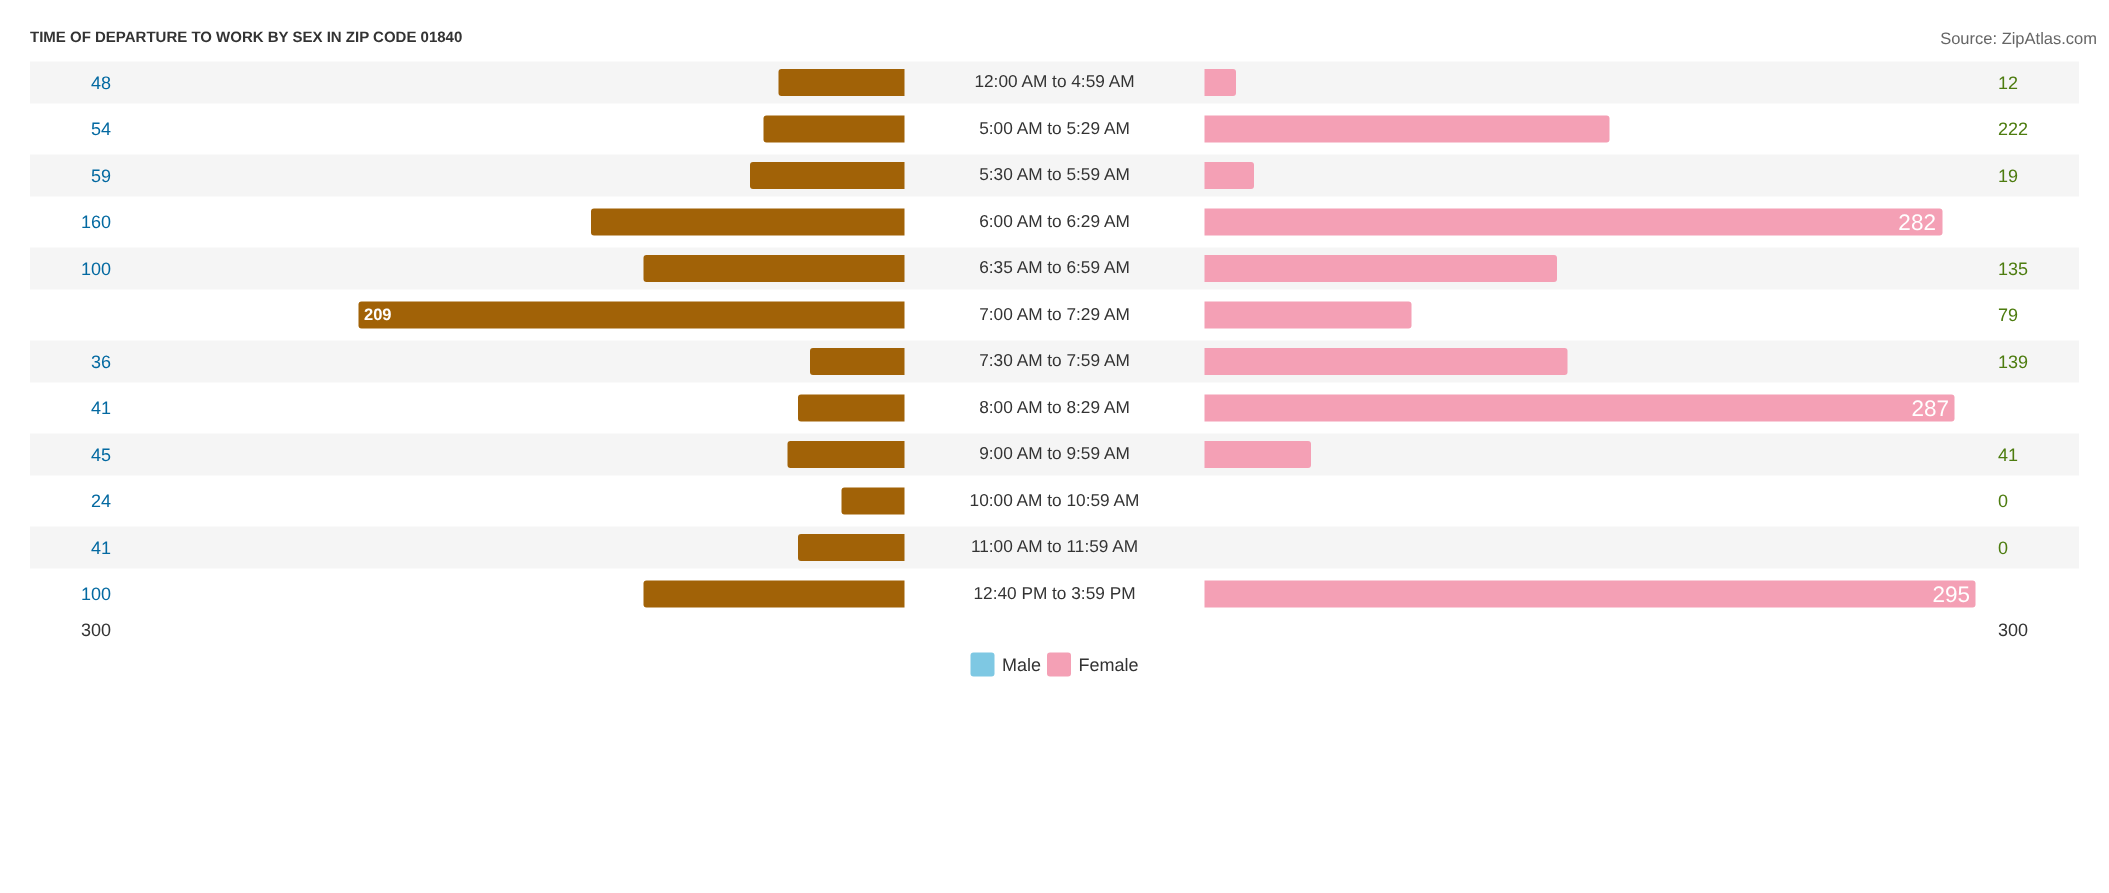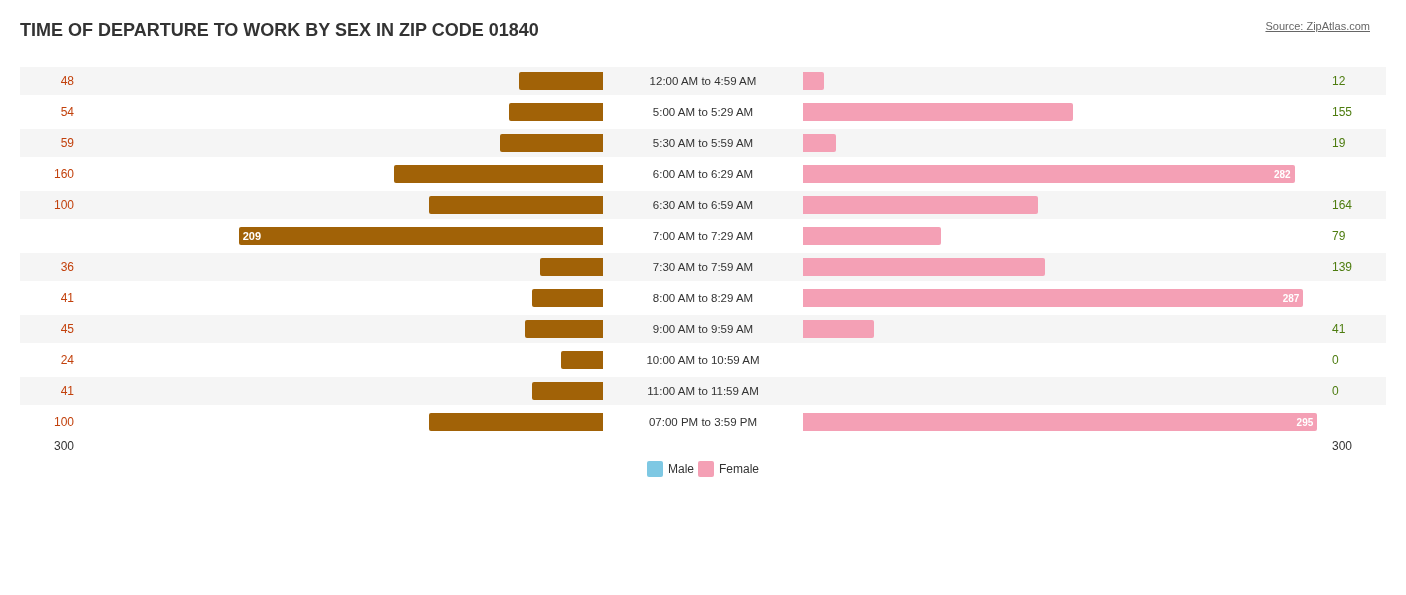--- a/index.html
+++ b/index.html
@@ -10,32 +10,31 @@
       height: 595px;
       overflow: hidden;
     }
     .chart-container {
       width: 1406px;
       height: 595px;
       padding: 20px 20px 40px 20px;
       position: relative;
     }
     .chart-title {
-      font-size: 18px;
+      font-size: 10px;
       font-weight: bold;
       color: #333;
-      margin-bottom: 26px;
+      margin-bottom: 10px;
     }
     .source-text {
       position: absolute;
       top: 20px;
-      right: 36px;
+      right: 8px;
       font-size: 11px;
       color: #666;
-      text-decoration: underline;
     }
     .chart-area {
       width: 100%;
       position: relative;
     }
     .bar-row {
       display: flex;
       align-items: center;
       height: 28px;
       margin-bottom: 3px;
@@ -43,21 +42,21 @@
     .bar-row:nth-child(odd) {
       background: #f5f5f5;
     }
     .bar-row:nth-child(even) {
       background: #fff;
     }
     .left-value {
       width: 60px;
       text-align: right;
       font-size: 12px;
-      color: #c2410c;
+      color: #0369a1;
       padding-right: 6px;
       flex-shrink: 0;
     }
     .bars-center {
       flex: 1;
       display: flex;
       align-items: center;
       position: relative;
       height: 100%;
     }
@@ -105,26 +104,26 @@
     }
     .bar-value-male-inside {
       font-size: 11px;
       color: #fff;
       position: absolute;
       left: 4px;
       white-space: nowrap;
       font-weight: bold;
     }
     .bar-value-female-inside {
-      font-size: 10px;
+      font-size: 15px;
       color: #fff;
       position: absolute;
       right: 4px;
       white-space: nowrap;
-      font-weight: bold;
+      font-weight: normal;
     }
     .right-value {
       width: 60px;
       text-align: left;
       font-size: 12px;
       color: #4d7c0f;
       padding-left: 6px;
       flex-shrink: 0;
     }
     .legend-area {
@@ -199,21 +198,21 @@
       <div class="left-bar-wrap">
         <div class="bar-male" style="width:18%;">
           
         </div>
       </div>
       <div class="label-center">5:00 AM to 5:29 AM</div>
       <div class="right-bar-wrap">
         <div class="bar-female" style="width:51.66666666666667%;"></div>
       </div>
     </div>
-    <div class="right-value">155</div>
+    <div class="right-value">222</div>
   </div>
       <div class="bar-row">
     <div class="left-value">59</div>
     <div class="bars-center">
       <div class="left-bar-wrap">
         <div class="bar-male" style="width:19.666666666666664%;">
           
         </div>
       </div>
       <div class="label-center">5:30 AM to 5:59 AM</div>
@@ -241,26 +240,26 @@
     <div class="right-value"></div>
   </div>
       <div class="bar-row">
     <div class="left-value">100</div>
     <div class="bars-center">
       <div class="left-bar-wrap">
         <div class="bar-male" style="width:33.33333333333333%;">
           
         </div>
       </div>
-      <div class="label-center">6:30 AM to 6:59 AM</div>
+      <div class="label-center">6:35 AM to 6:59 AM</div>
       <div class="right-bar-wrap">
         <div class="bar-female" style="width:45%;"></div>
       </div>
     </div>
-    <div class="right-value">164</div>
+    <div class="right-value">135</div>
   </div>
       <div class="bar-row">
     <div class="left-value"></div>
     <div class="bars-center">
       <div class="left-bar-wrap">
         <div class="bar-male" style="width:69.66666666666667%;">
           <span class="bar-value-male-inside">209</span>
         </div>
       </div>
       <div class="label-center">7:00 AM to 7:29 AM</div>
@@ -348,21 +347,21 @@
     <div class="right-value">0</div>
   </div>
       <div class="bar-row">
     <div class="left-value">100</div>
     <div class="bars-center">
       <div class="left-bar-wrap">
         <div class="bar-male" style="width:33.33333333333333%;">
           
         </div>
       </div>
-      <div class="label-center">07:00 PM to 3:59 PM</div>
+      <div class="label-center">12:40 PM to 3:59 PM</div>
       <div class="right-bar-wrap">
         <div class="bar-female" style="width:98.33333333333333%;padding-left:43px;">
               <span class="bar-value-female-inside">295</span>
             </div>
       </div>
     </div>
     <div class="right-value"></div>
   </div>
     </div>
 

